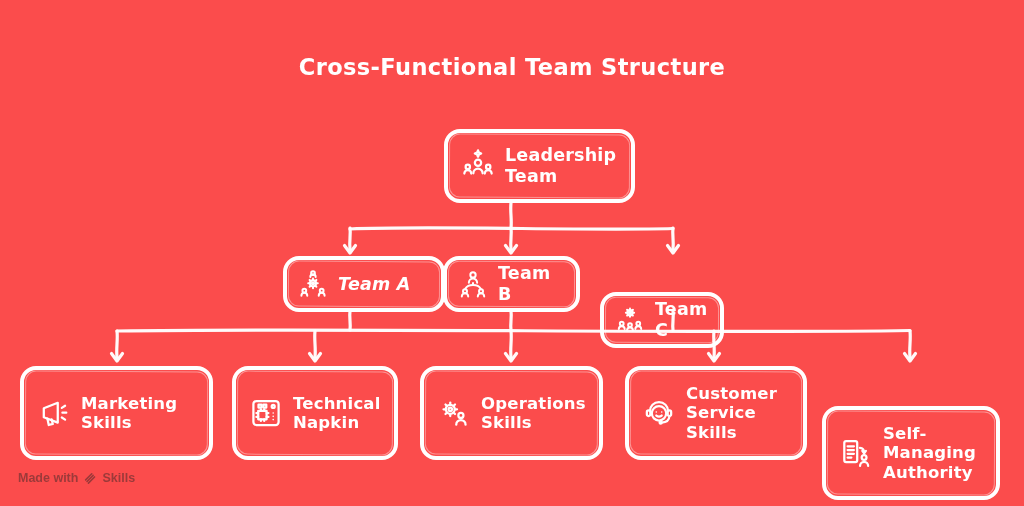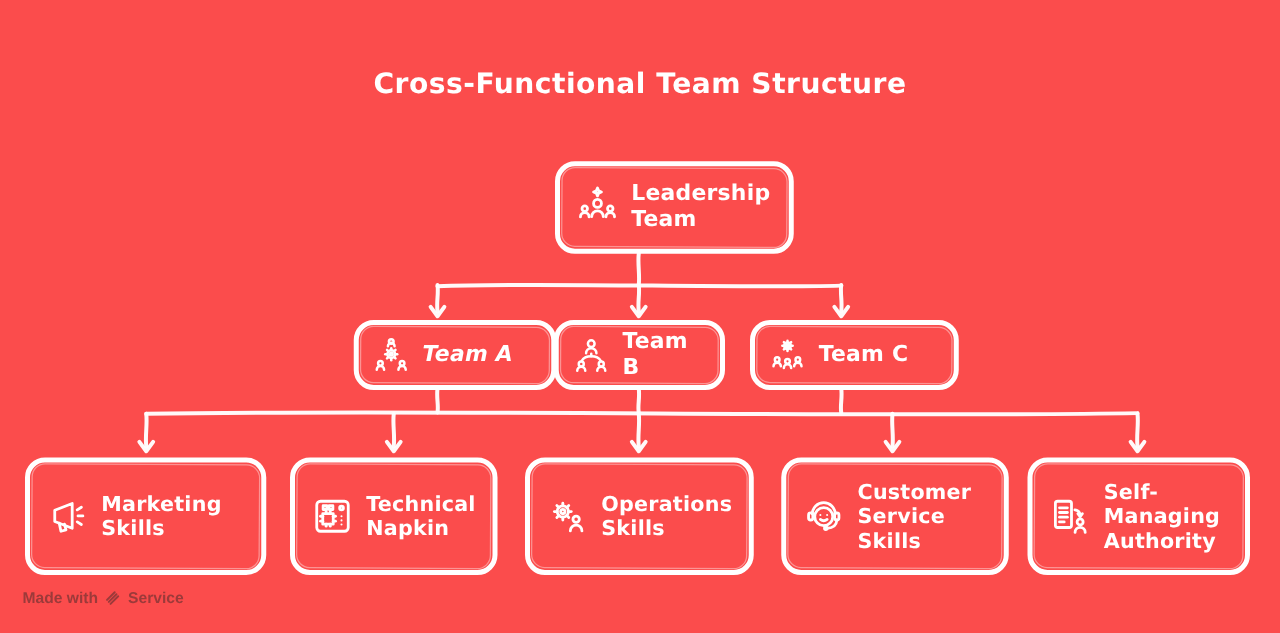--- a/index.html
+++ b/index.html
@@ -130,21 +130,21 @@
           <circle cx="6" cy="17.4" r="1.5"></circle>
             <path d="M3.6 21.4 a2.4 2.4 0 0 1 4.8 0"></path>
           <circle cx="18" cy="17.4" r="1.5"></circle>
             <path d="M15.6 21.4 a2.4 2.4 0 0 1 4.8 0"></path>
         </g>
       </svg>
     </span>
     <span class="label">Team B</span>
   </div>
 
-  <div class="node team-node" style="left:600px;width:167px;">
+  <div class="node team-node" style="left:600px;width:124px;margin-top:36px;">
     <span class="icon">
       <svg viewBox="0 0 24 24">
         <g class="ic">
           <circle cx="12" cy="6.5" r="2"></circle>
             <circle cx="12" cy="6.5" r="0.8"></circle>
           <path d="M12 4.5 V3.4"></path>
             <path d="M12 8.5 V9.6"></path>
             <path d="M10 6.5 H8.9"></path>
             <path d="M14 6.5 H15.1"></path>
           <path d="M13.41 5.09 l0.78 -0.78"></path>
@@ -238,21 +238,21 @@
           <path d="M19 14 q-0.3 4.2 -5.2 4.4"></path>
             <circle cx="13.1" cy="18.4" r="0.7"></circle>
         </g>
         <circle class="icf" cx="10.2" cy="11.3" r="0.55"></circle>
           <circle class="icf" cx="13.8" cy="11.3" r="0.55"></circle>
       </svg>
     </span>
     <span class="label">Customer Service Skills</span>
   </div>
 
-  <div class="node skill-node" style="left:822px;width:178px;">
+  <div class="node skill-node" style="left:822px;width:178px;margin-top:40px;">
     <span class="icon">
       <svg viewBox="0 0 24 24">
         <g class="ic">
           <rect x="4.2" y="4" width="8.6" height="14" rx="1.2"></rect>
           <path d="M6.4 7.5 h4.2"></path>
             <path d="M6.4 10 h4.2"></path>
             <path d="M6.4 12.5 h4.2"></path>
             <path d="M6.4 15 h2.5"></path>
           <path d="M14.6 8.6 q2.8 0.3 2.8 3.2"></path>
             <path d="M16.2 10.6 l1.2 1.6 1.2 -1.6"></path>
@@ -268,16 +268,16 @@
     <span>Made with</span>
     <span>
       <svg viewBox="0 0 16 16">
         <g class="icd">
           <path d="M3 10.2 L10 3.2"></path>
             <path d="M4.6 12 L11.6 5"></path>
             <path d="M6.2 13.8 L13.2 6.8"></path>
         </g>
       </svg>
     </span>
-    <span>Service</span>
+    <span>Skills</span>
   </div>
 
 </div>
 
 </body></html>

